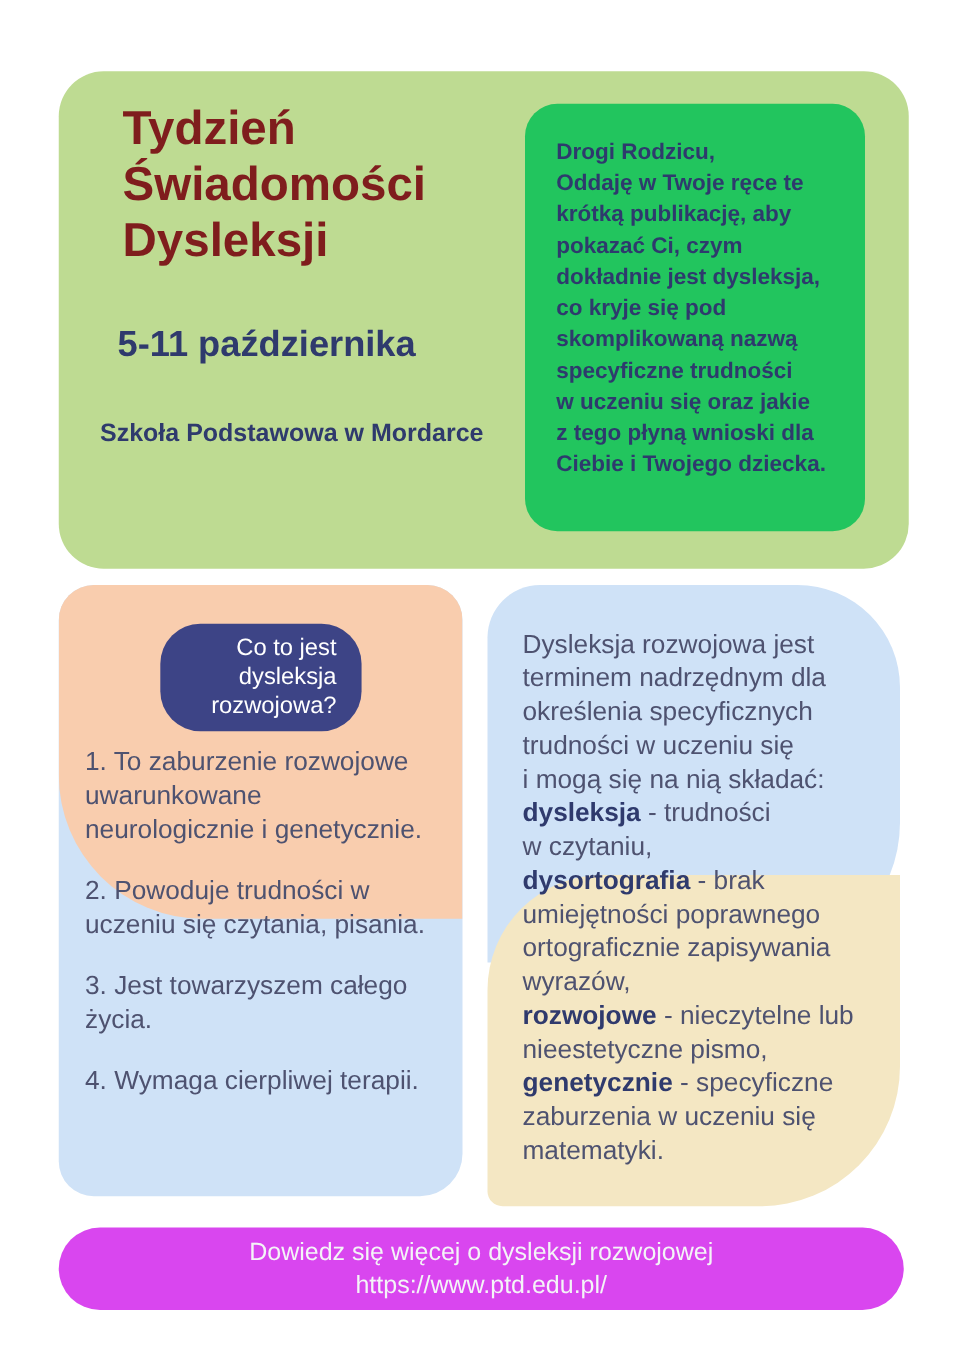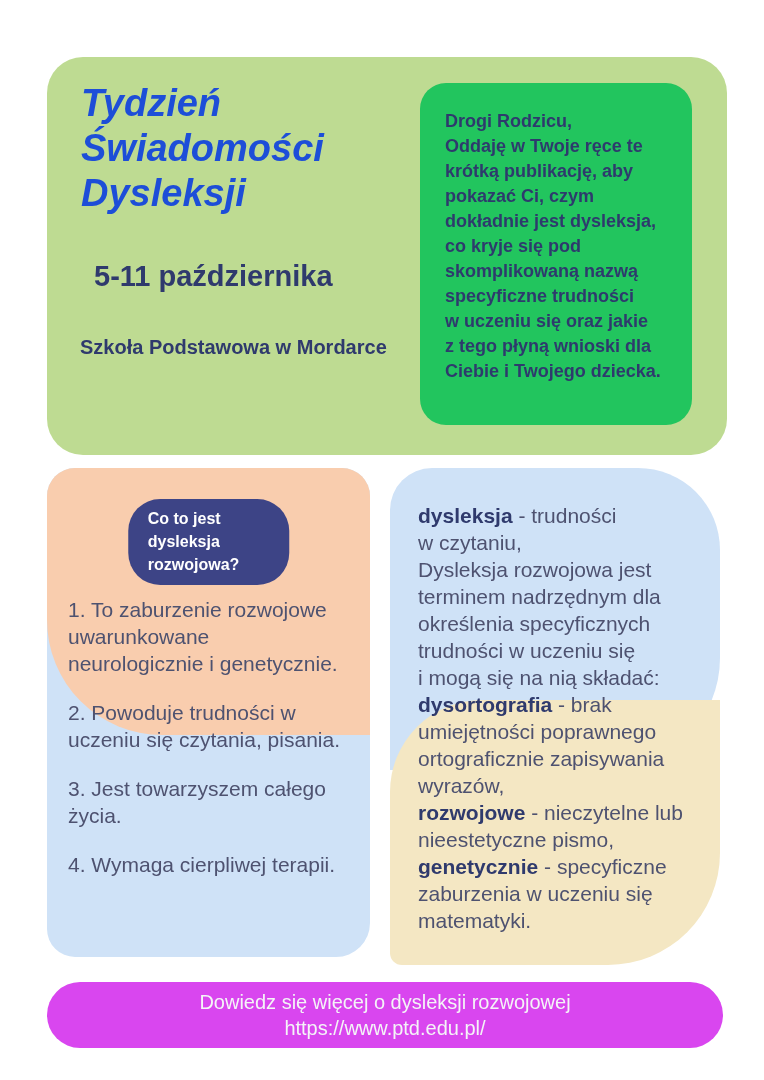--- a/index.html
+++ b/index.html
@@ -17,26 +17,25 @@
   
   .green-card {
     position: absolute;
     left: 47px; top: 57px;
     width: 680px; height: 398px;
     background: #bedb92;
     border-radius: 36px;
   }
   .poster-title {
     position: absolute;
-    left: 34px; top: 24px;
+    left: 51px; top: 24px;
     font-size: 38px;
     line-height: 45px;
     font-weight: bold;
-    color: #1d4ed8;
-    font-style: italic;
+    color: #7f1d1d;
   }
   .event-dates {
     position: absolute;
     left: 33px; top: 203px;
     font-size: 29px;
     font-weight: bold;
     color: #2f3a6d;
     margin-left: 14px;
   }
   .school-name {
@@ -79,24 +78,24 @@
     border-radius: 0 0 0 115px;
   }
   .definition-question-badge {
     position: absolute;
     top: 31px; left: 50%;
     transform: translateX(-50%);
     padding: 8px 20px 9px 20px;
     background: #3d4486;
     border-radius: 32px;
     color: #ffffff;
-    font-size: 16px;
+    font-size: 19px;
     line-height: 23px;
-    font-weight: bold;
-    text-align: left;
+    font-weight: normal;
+    text-align: right;
   }
   .definition-list {
     position: absolute;
     left: 21px; top: 128px;
     width: 296px;
   }
   .definition-list p {
     font-size: 21px;
     line-height: 27px;
     color: #4e5270;
@@ -186,26 +185,26 @@
         <p>1. To zaburzenie rozwojowe uwarunkowane neurologicznie i genetycznie.</p>
         <p>2. Powoduje trudności w uczeniu się czytania, pisania.</p>
         <p>3. Jest towarzyszem całego życia.</p>
         <p>4. Wymaga cierpliwej terapii.</p>
       </div>
   </div>
 
   <div class="terms-card">
     <div class="terms-blue-shape"></div>
     <div class="terms-cream-shape"></div>
-    <div class="terms-text pre"><div class="term-entry"><b>dysleksja</b><span> - trudności
-w czytaniu,</span></div><div class="term-entry"><span>Dysleksja rozwojowa jest
+    <div class="terms-text pre"><div class="term-entry"><span>Dysleksja rozwojowa jest
 terminem nadrzędnym dla
 określenia specyficznych
 trudności w uczeniu się
-i mogą się na nią składać:</span></div><div class="term-entry"><b>dysortografia</b><span> - brak
+i mogą się na nią składać:</span></div><div class="term-entry"><b>dysleksja</b><span> - trudności
+w czytaniu,</span></div><div class="term-entry"><b>dysortografia</b><span> - brak
 umiejętności poprawnego
 ortograficznie zapisywania
 wyrazów,</span></div><div class="term-entry"><b>rozwojowe</b><span> - nieczytelne lub
 nieestetyczne pismo,</span></div><div class="term-entry"><b>genetycznie</b><span> - specyficzne
 zaburzenia w uczeniu się
 matematyki.</span></div></div>
   </div>
 
   <div class="footer-banner">
     <div>Dowiedz się więcej o dysleksji rozwojowej</div>

